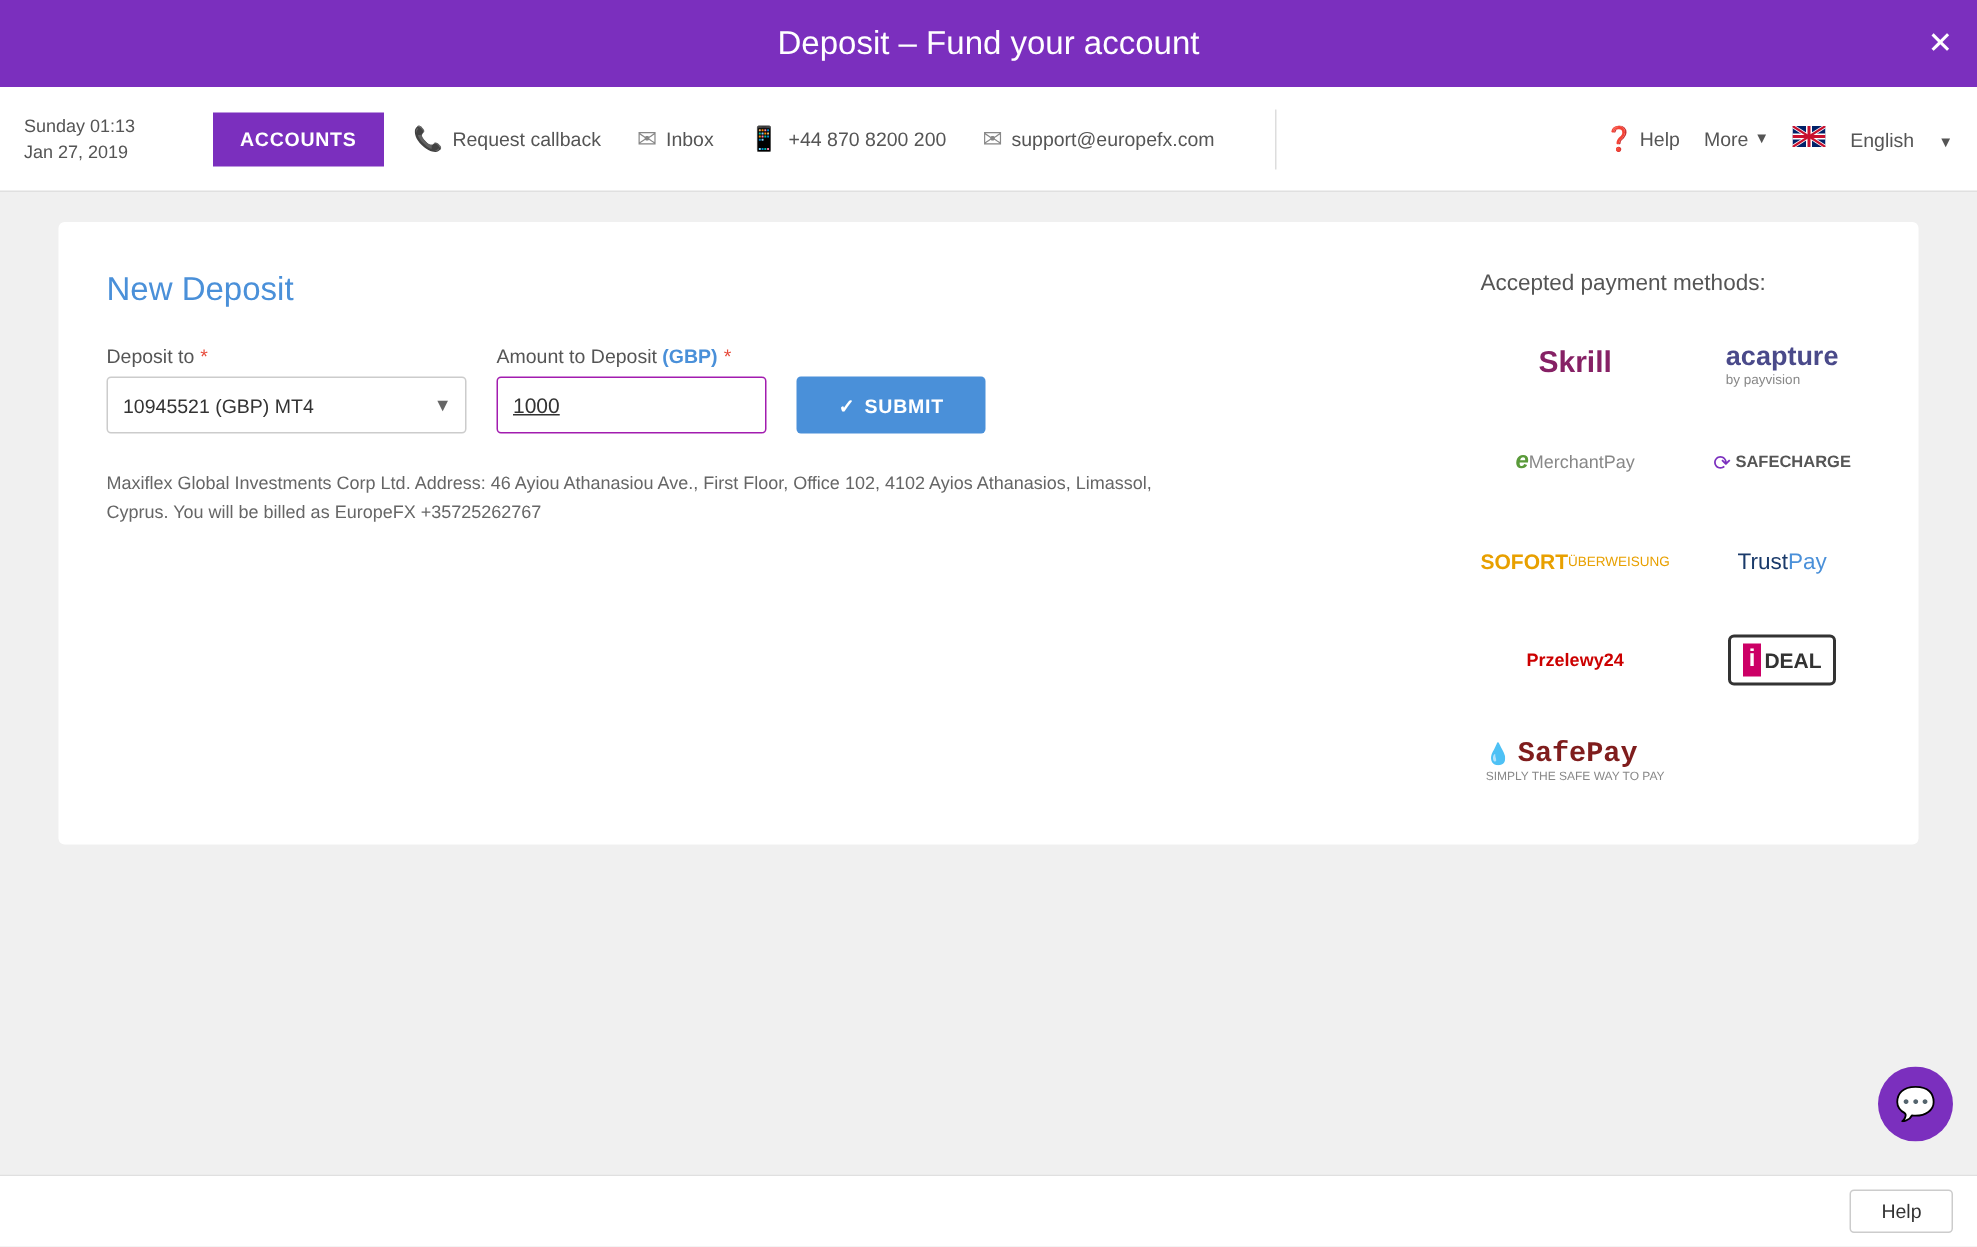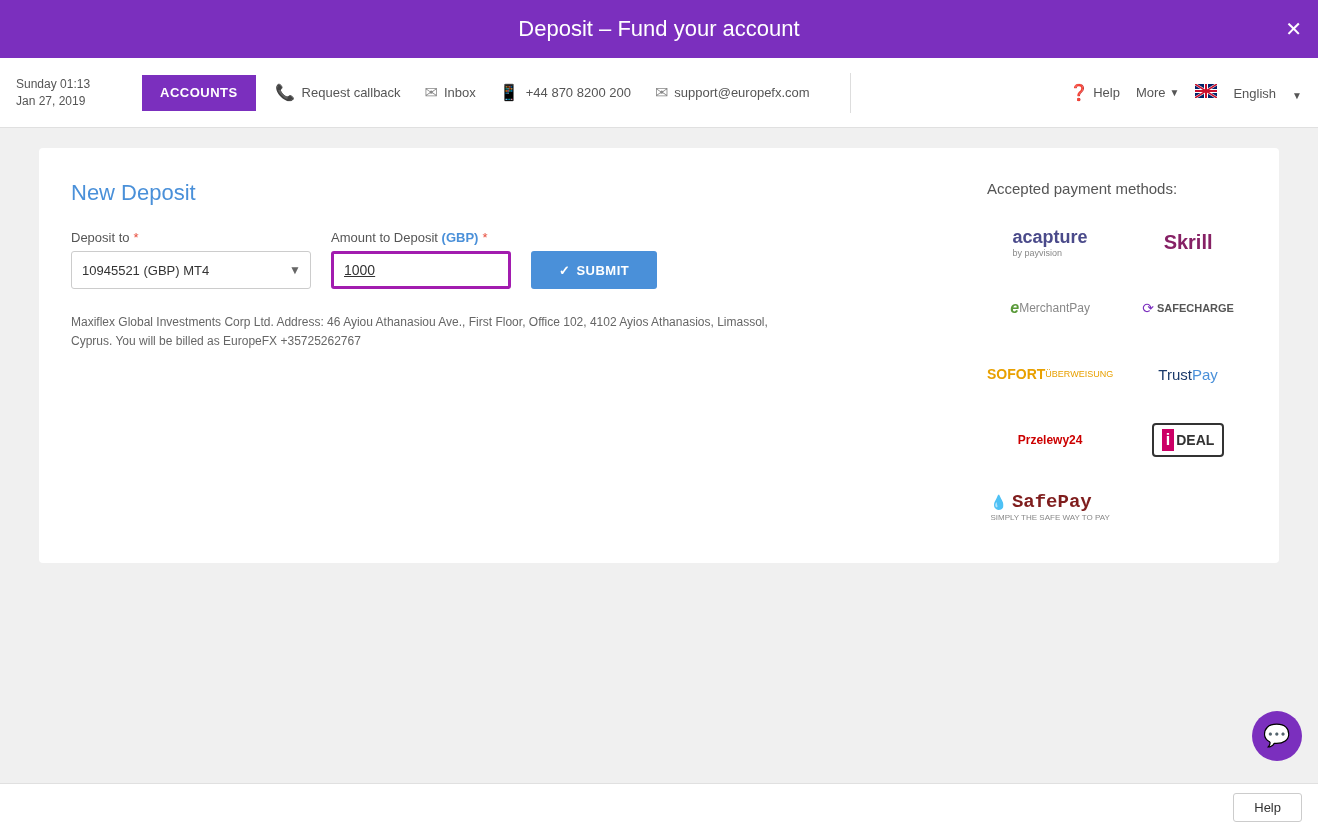--- a/index.html
+++ b/index.html
@@ -200,21 +200,21 @@
       transform: translateY(-50%);
       pointer-events: none;
       color: #666;
       font-size: 12px;
     }
 
     .form-input {
       width: 180px;
       height: 38px;
       padding: 0 10px;
-      border: 3px solid #a21caf;
+      border: 1px solid #a21caf;
       border-radius: 3px;
       font-size: 14px;
       color: #333;
       text-decoration: underline;
     }
 
     .submit-btn {
       background: #4a90d9;
       color: white;
       border: none;
@@ -478,28 +478,28 @@
       </div>
 
       <p class="billing-text">Maxiflex Global Investments Corp Ltd. Address: 46 Ayiou Athanasiou Ave., First Floor, Office 102, 4102 Ayios Athanasios, Limassol, Cyprus. You will be billed as EuropeFX +35725262767</p>
     </div>
 
     <div class="right-section">
       <p class="payment-title">Accepted payment methods:</p>
       <div class="payment-logos">
 
         <div class="payment-logo">
+          <span class="logo-skrill">Skrill</span>
+        </div>
+
+        <div class="payment-logo">
           <div class="logo-acapture">
             <span class="main-text">acapture</span>
             <span class="sub-text">by payvision</span>
           </div>
-        </div>
-
-        <div class="payment-logo">
-          <span class="logo-skrill">Skrill</span>
         </div>
 
         <div class="payment-logo">
           <div style="display:flex;align-items:center;gap:0;font-size:13px;">
             <span style="color:#5a9a3a;font-style:italic;font-size:16px;font-weight:bold;">e</span>
             <span style="color:#888;font-size:12px;">MerchantPay</span>
           </div>
         </div>
 
         <div class="payment-logo">

